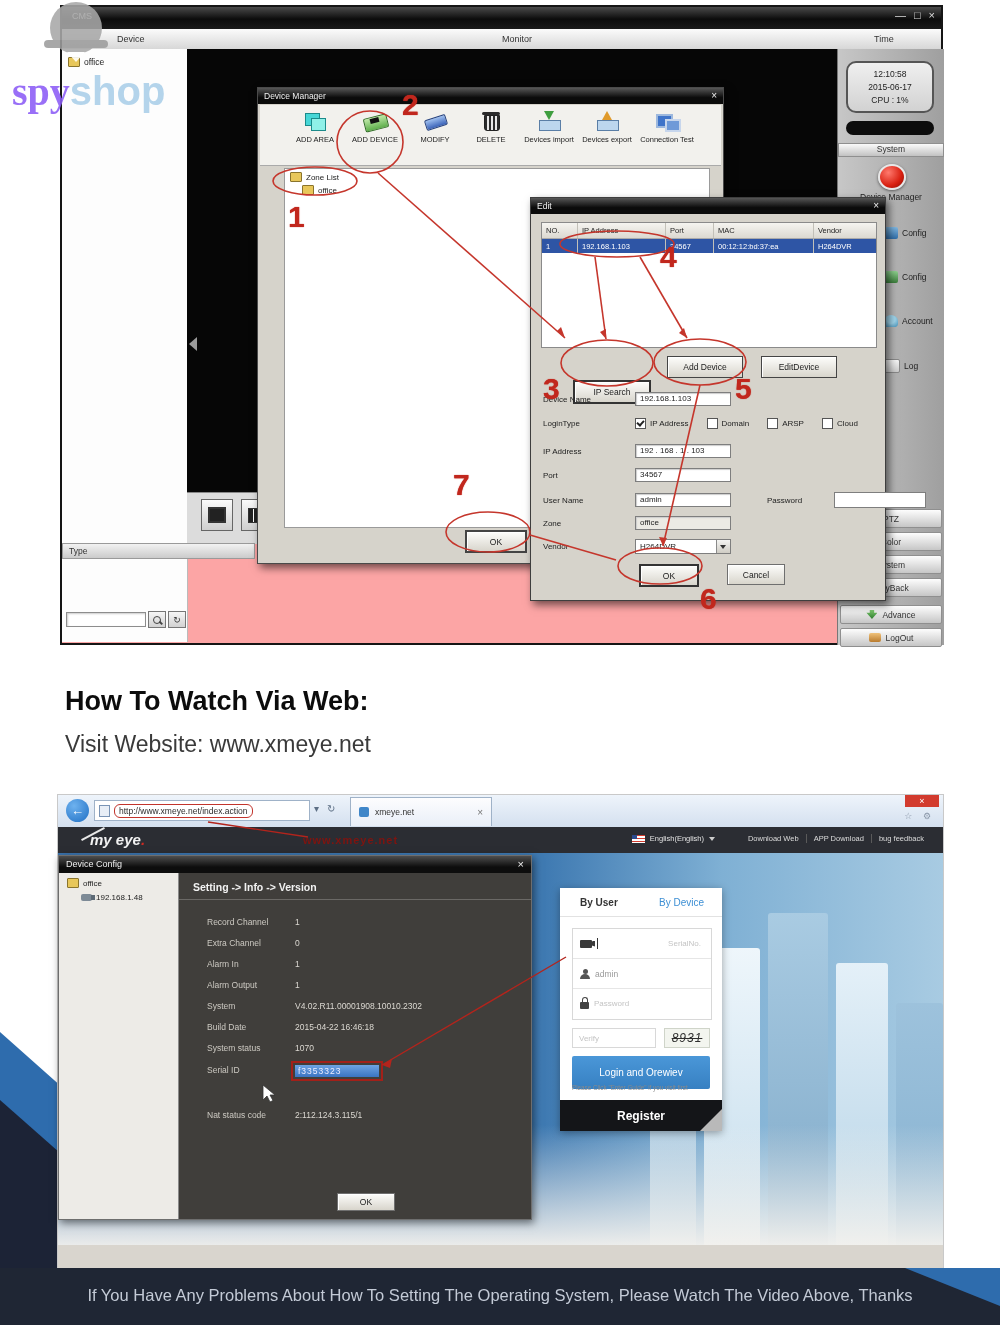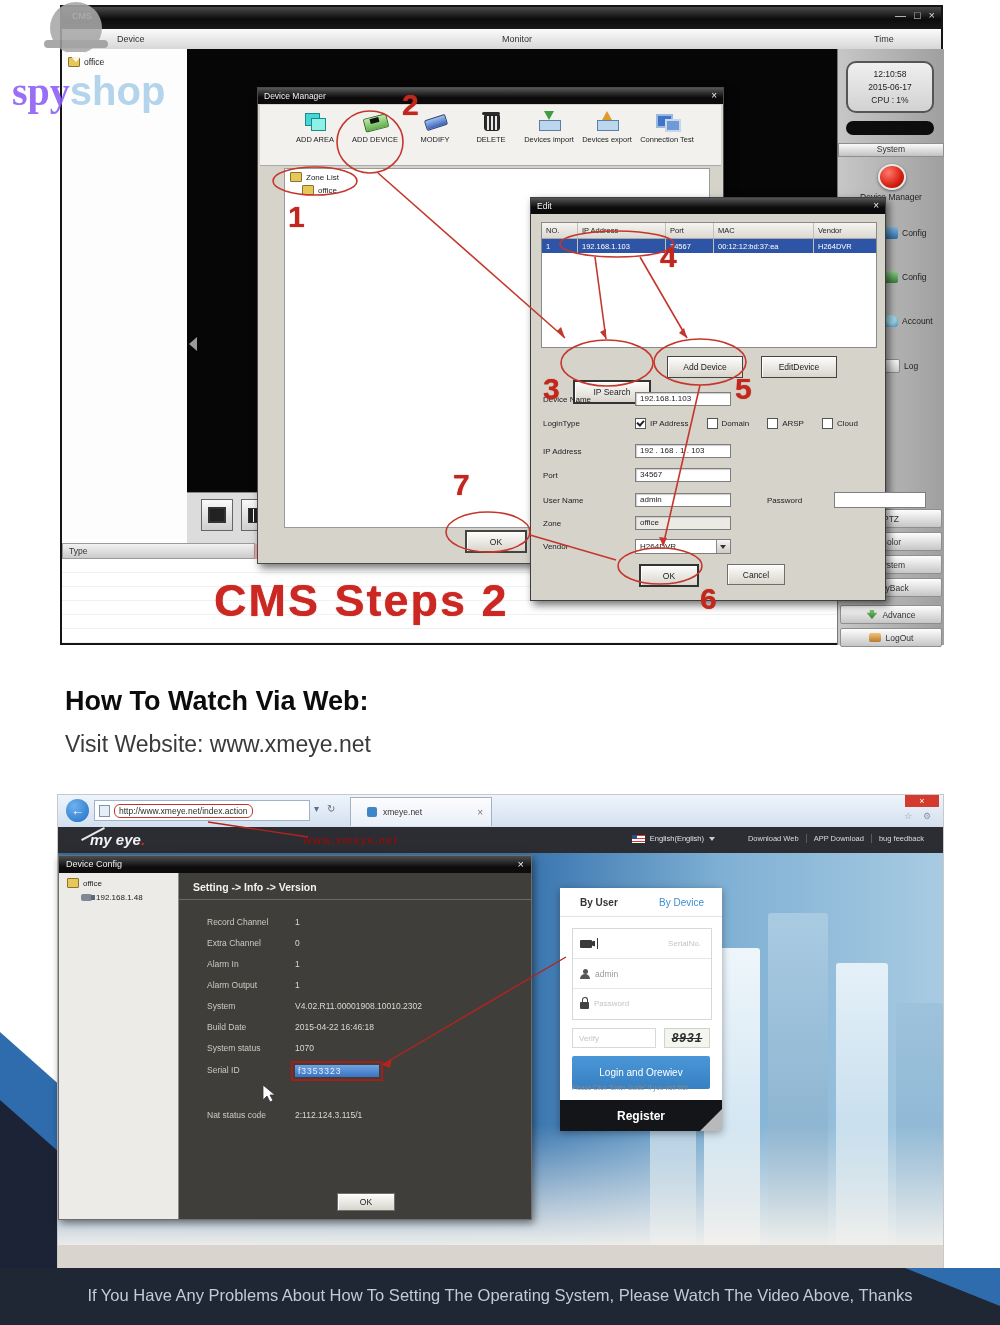--- a/index.html
+++ b/index.html
@@ -154,21 +154,21 @@
   .back-btn{position:absolute;left:8px;top:4px;width:23px;height:23px;border-radius:50%;
        background:radial-gradient(circle at 35% 30%,#6eb2ef,#1f6fc4);color:#fff;font-size:13px;
        display:flex;align-items:center;justify-content:center;}
   .addr{position:absolute;left:36px;top:5px;width:216px;height:21px;background:#fff;border:1px solid #9fb2c8;
        display:flex;align-items:center;font-size:8.5px;color:#333;padding-left:4px;box-sizing:border-box;}
   .page-ico{width:9px;height:10px;background:#e8eef6;border:1px solid #7a94b5;margin-right:4px;}
   .url-text{border:1px solid #c2342c;border-radius:6px;padding:1px 4px;color:#2c2c2c;white-space:nowrap;}
   .addr-icons{position:absolute;left:256px;top:8px;font-size:10px;color:#5d6f85;display:flex;gap:8px;}
   .ie-tab{position:absolute;left:292px;top:2px;width:142px;height:29px;background:linear-gradient(#fdfdfe,#e9eff8);
        border:1px solid #9fb2c8;border-bottom:none;display:flex;align-items:center;gap:6px;
-       font-size:8.5px;color:#333;padding-left:16px;box-sizing:border-box;}
+       font-size:8.5px;color:#333;padding-left:8px;box-sizing:border-box;}
   .tab-fav{width:10px;height:10px;background:#3f86c9;border-radius:2px;}
   .tab-x{margin-left:auto;margin-right:8px;color:#777;font-size:10px;}
   .win-ctrl-far{position:absolute;right:4px;top:0;width:34px;height:12px;background:#d23b2e;color:#fff;
        font-size:9px;display:flex;align-items:center;justify-content:center;}
   .chrome-gear{position:absolute;right:8px;top:16px;color:#8a97a8;font-size:9px;letter-spacing:4px;}
   .site-header{position:absolute;left:0;top:32px;width:100%;height:26px;background:#2b2d33;}
   .logo{position:absolute;left:32px;top:4px;font-size:15px;font-weight:bold;font-style:italic;color:#f2f2f2;}
   .logo::before{content:"";position:absolute;left:-10px;top:2px;width:26px;height:2px;background:#e8e8e8;transform:rotate(-28deg);}
   .logo-accent{color:#cf2a22;}
   .red-note{position:absolute;left:245px;top:7px;font-size:11px;font-weight:bold;color:#7e1410;
@@ -229,21 +229,21 @@
   .ic-user::before{content:"";position:absolute;left:2.5px;top:0;width:5px;height:5px;border-radius:50%;background:#555;}
   .ic-user::after{content:"";position:absolute;left:0;top:5.5px;width:10px;height:5px;border-radius:5px 5px 0 0;background:#555;}
   .ic-lock{width:9px;height:7px;background:#444;border-radius:1px;position:relative;margin-top:4px;}
   .ic-lock::before{content:"";position:absolute;left:1.5px;top:-5px;width:6px;height:5px;border:1.5px solid #444;
        border-bottom:none;border-radius:4px 4px 0 0;box-sizing:border-box;}
   .verify-row{position:absolute;left:12px;top:140px;width:138px;height:20px;}
   .v-input{position:absolute;left:0;top:0;width:84px;height:20px;border:1px solid #d8d8d8;box-sizing:border-box;
        display:flex;align-items:center;padding-left:6px;}
   .captcha{position:absolute;right:0;top:0;width:46px;height:20px;background:#f3f5ef;border:1px solid #cfd4c9;
        box-sizing:border-box;display:flex;align-items:center;justify-content:center;
-       font-size:12px;font-weight:bold;font-style:italic;color:#2e2e2e;text-decoration:line-through;letter-spacing:1px;}
+       font-size:12px;font-weight:normal;font-style:italic;color:#2e2e2e;text-decoration:line-through;letter-spacing:1px;}
   .login-btn{position:absolute;left:12px;top:168px;width:138px;height:33px;background:linear-gradient(#4a97d8,#3780c2);
        color:#fff;font-size:10px;display:flex;align-items:center;justify-content:center;border-radius:2px;}
   .hint{position:absolute;left:12px;top:196px;font-size:6.3px;color:#8a8a8a;}
   .register{position:absolute;left:0;top:212px;width:162px;height:31px;background:#141518;color:#fff;
        font-size:12px;font-weight:bold;display:flex;align-items:center;justify-content:center;}
   .fold{position:absolute;right:0;bottom:0;width:0;height:0;border-left:22px solid transparent;border-bottom:22px solid #b9b9b9;}
   .anno-web{position:absolute;left:0;top:0;width:885px;height:473px;pointer-events:none;}
   
   .tri{position:absolute;pointer-events:none;}
   .blue-left{left:0;top:1032px;width:135px;height:120px;background:#2e6cad;clip-path:polygon(0 0,0 100%,100% 100%);}
@@ -293,23 +293,20 @@
     <div class="main-arrow"></div>
     <div class="cms-graybar">
       <span class="view-btn vb1">
           <span class="vb-single"></span>
         </span>
       <span class="view-btn vb2">
           <span class="vb-grid"></span>
         </span>
     </div>
     <div class="type-header">Type</div>
-    <div class="cms-list">
-      <span class="steps-caption">CMS Steps 2</span>
-    </div>
 
     <div class="cms-sidebar">
       <div class="clock-box">
         <div>12:10:58</div>
         <div>2015-06-17</div>
         <div>CPU : 1%</div>
       </div>
       <div class="black-pill"></div>
       <div class="sys-divider">System</div>
       <div class="red-btn"></div>

